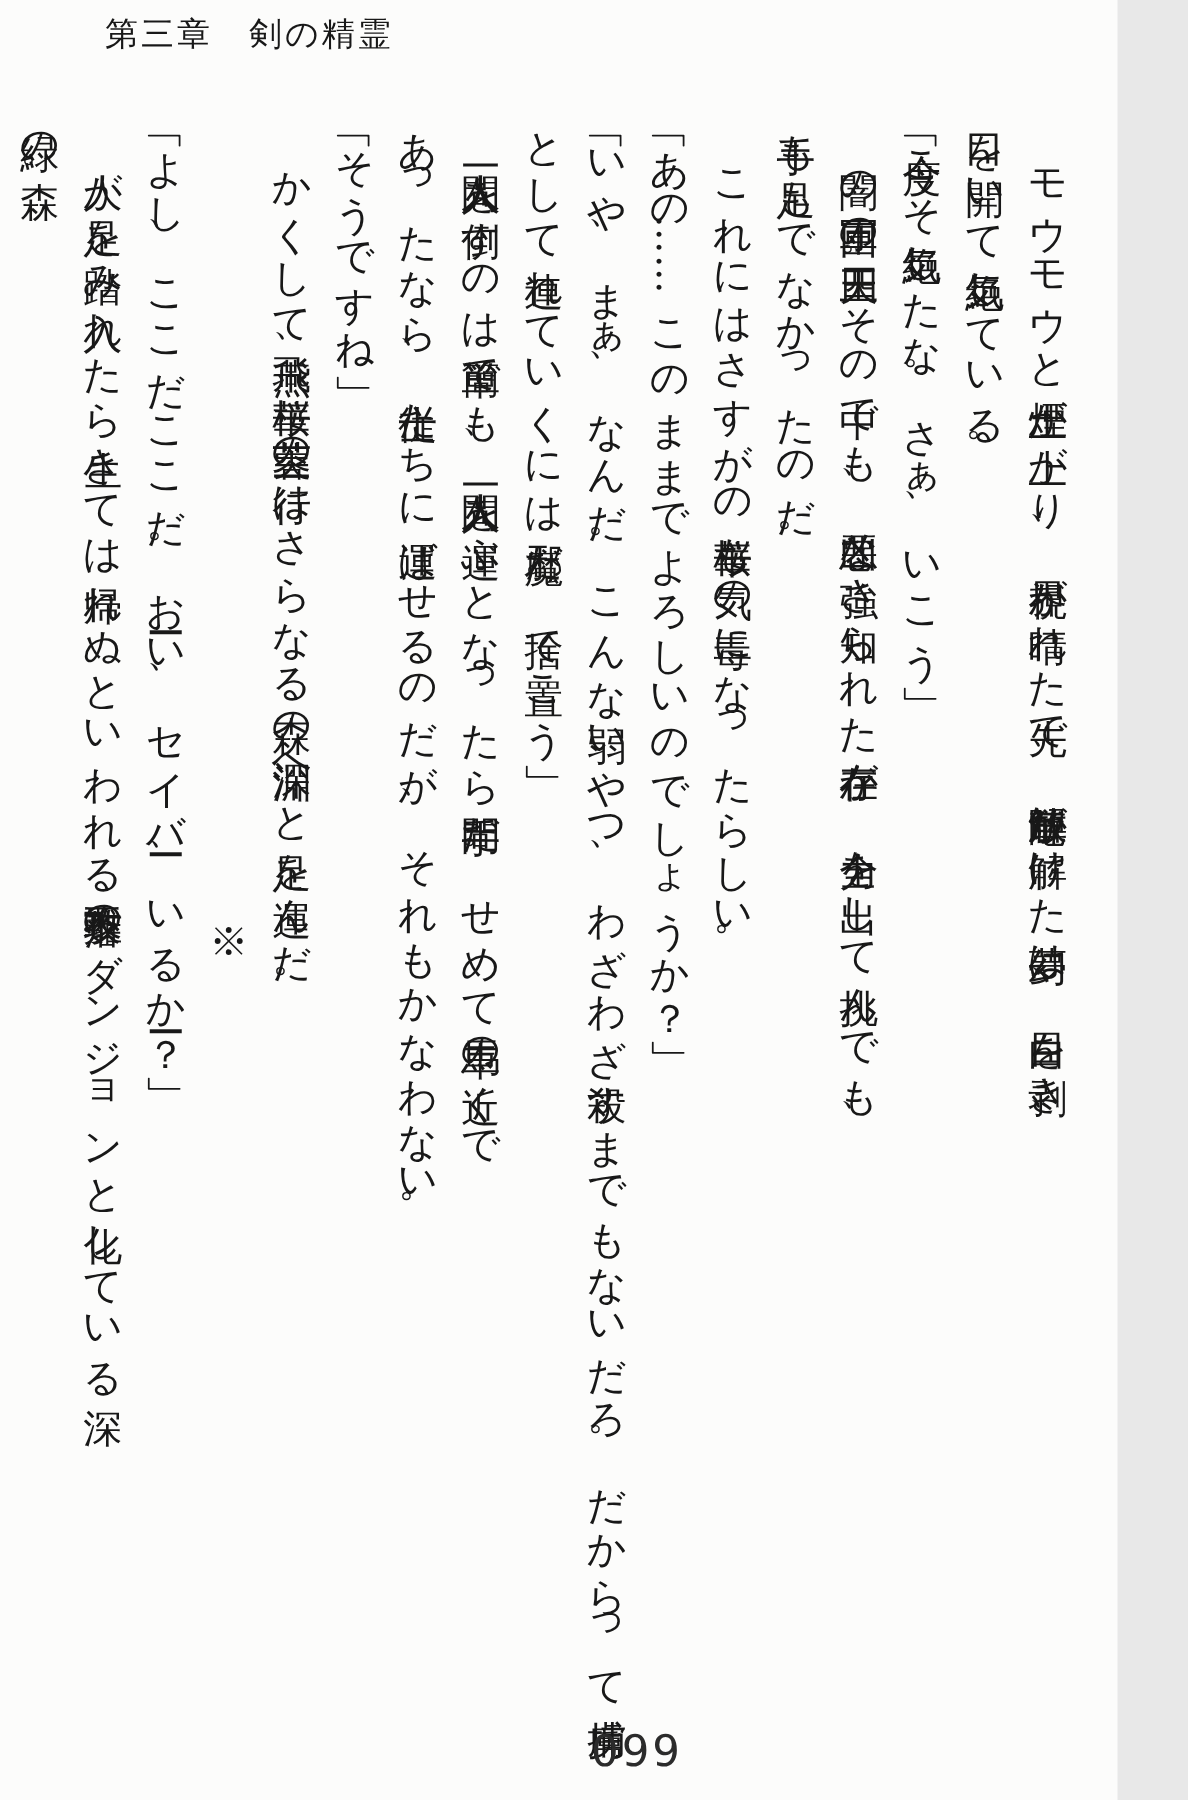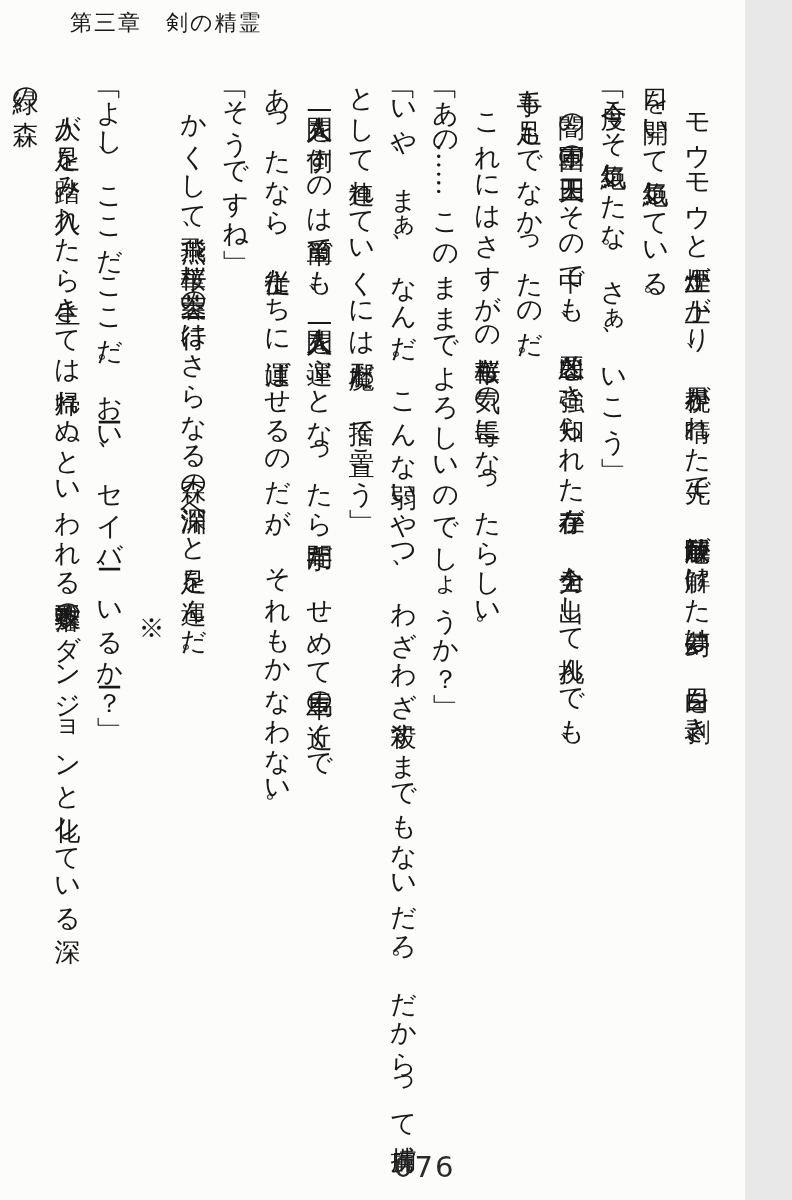--- a/index.html
+++ b/index.html
@@ -78,15 +78,15 @@
       <p class="line indent-full">人間一人を倒すのは簡単でも、人間一人を運ぶとなったら手間だ。せめて馬車の近くで</p>
       <p class="line indent-none">あったなら、従士たちに運ばせるのだが、それもかなわない。</p>
       <p class="line indent-half">「そうですね」</p>
       <p class="line indent-full">かくして飛燕、桜華、芙蓉の一行はさらなる森の深淵へと足を運んだ。</p>
       <p class="line indent-center">※</p>
       <p class="line indent-half">「よし、ここだここだ。おーい、セイバー、いるかー？」</p>
       <p class="line indent-full">人が足を踏み入れたら生きては帰れぬといわれる難攻不落のダンジョンと化している深</p>
       <p class="line indent-none">緑の森。</p>
     </main>
 
-  <div class="page-number">076</div>
+  <div class="page-number">099</div>
 
 </div>
 
 </body></html>

